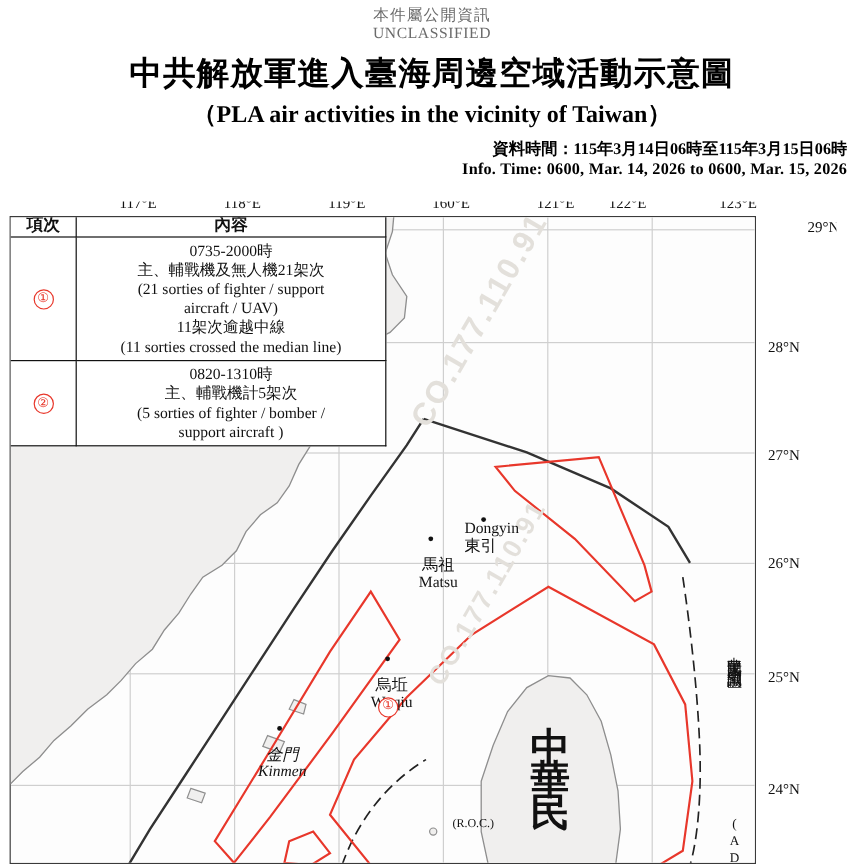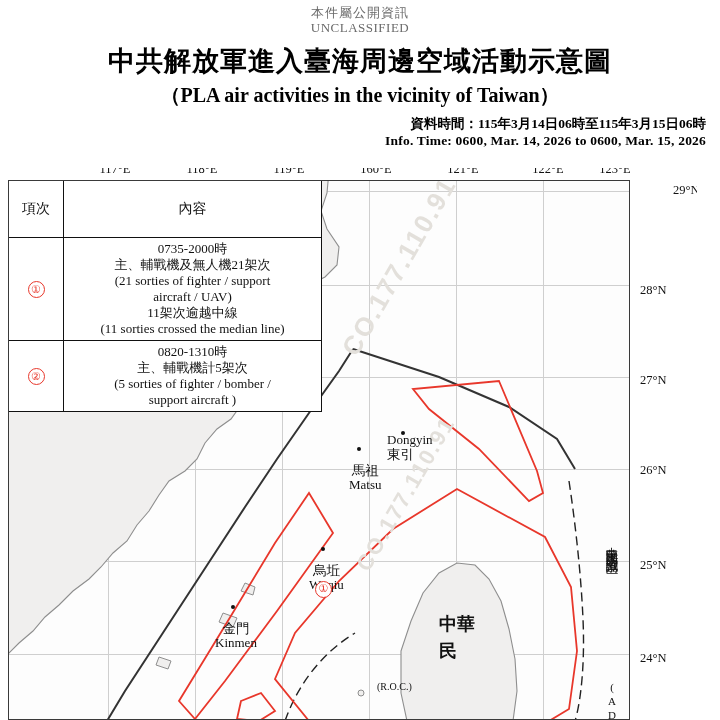--- a/index.html
+++ b/index.html
@@ -103,22 +103,22 @@
   }
   .place .cn{display:block;font-size:13.5px;margin-top:35px;}
   .place .en{display:block;font-size:13px;}
   .dot{
     position:absolute;width:4px;height:4px;border-radius:50%;
     background:#111;
   }
 
   .roc-label{
     position:absolute;
-    font-size:18px;font-weight:bold;color:#111;
-    line-height:27px;text-align:left;
+    font-size:33px;font-weight:bold;color:#111;
+    line-height:27px;text-align:right;
     font-family:"Liberation Serif", serif;
   }
   .roc-en{
     position:absolute;font-size:10px;color:#111;
     font-family:"Liberation Serif", serif;
   }
   .adiz-label{
     position:absolute;
     font-size:12.5px;color:#111;
     writing-mode:vertical-rl;
@@ -139,21 +139,21 @@
   .legend-table td{
     border:1.4px solid #111;
     padding:3px 4px;
     font-size:13px;
     text-align:center;
     vertical-align:middle;
     background:#fff;
     line-height:16px;
   }
   .legend-table td.hdr{
-    font-size:14px;font-weight:normal;padding:20px 6px;
+    font-size:14px;font-weight:bold;padding:0 6px;
   }
   .col-idx{width:42px;}
   .col-body{width:245px;}
   .circ{
     display:inline-block;
     border:1.3px solid #e8372b;
     color:#e8372b;
     border-radius:50%;
     width:15px;height:15px;line-height:14px;
     font-size:11px;text-align:center;
@@ -185,21 +185,21 @@
 </div>
 
 <div class="map-wrap">
 
   <div style="position:absolute;left:8px;top:12px;width:622px;height:540px;">
     <div class="lon-label" style="left:107px;">117°E</div>
     <div class="lon-label" style="left:194px;">118°E</div>
     <div class="lon-label" style="left:281px;">119°E</div>
     <div class="lon-label" style="left:368px;">160°E</div>
     <div class="lon-label" style="left:455px;">121°E</div>
-    <div class="lon-label" style="left:540px;">122°E</div>
+    <div class="lon-label" style="left:515px;">122°E</div>
     <div class="lon-label" style="left:607px;">123°E</div>
 
     <div class="lat-label" style="top:10px;margin-left:33px;">29°N</div>
     <div class="lat-label" style="top:110px;">28°N</div>
     <div class="lat-label" style="top:200px;">27°N</div>
     <div class="lat-label" style="top:290px;">26°N</div>
     <div class="lat-label" style="top:385px;">25°N</div>
     <div class="lat-label" style="top:478px;">24°N</div>
   </div>
 
@@ -267,21 +267,21 @@
       <span class="en">Matsu</span>
     </div>
 
     <span class="dot" style="left:312px;top:366px;"></span>
     <div class="place" style="left:300px;top:348px;">
       <span class="cn">烏坵</span>
       <span class="en">Wuqiu</span>
     </div>
 
     <span class="dot" style="left:222px;top:424px;"></span>
-    <div class="place" style="left:206px;top:406px;">
+    <div class="place" style="left:206px;top:406px;font-style:italic;">
       <span class="cn">金門</span>
       <span class="en">Kinmen</span>
     </div>
 
     <div class="marker-1" style="left:306px;top:400px;">①</div>
 
     <div class="roc-label" style="left:430px;top:430px;width:36px;">中華民</div>
     <div class="roc-en" style="left:368px;top:500px;">(R.O.C.)</div>
 
     <div class="adiz-label" style="left:596px;top:356px;">中華民國防空識別區</div>

